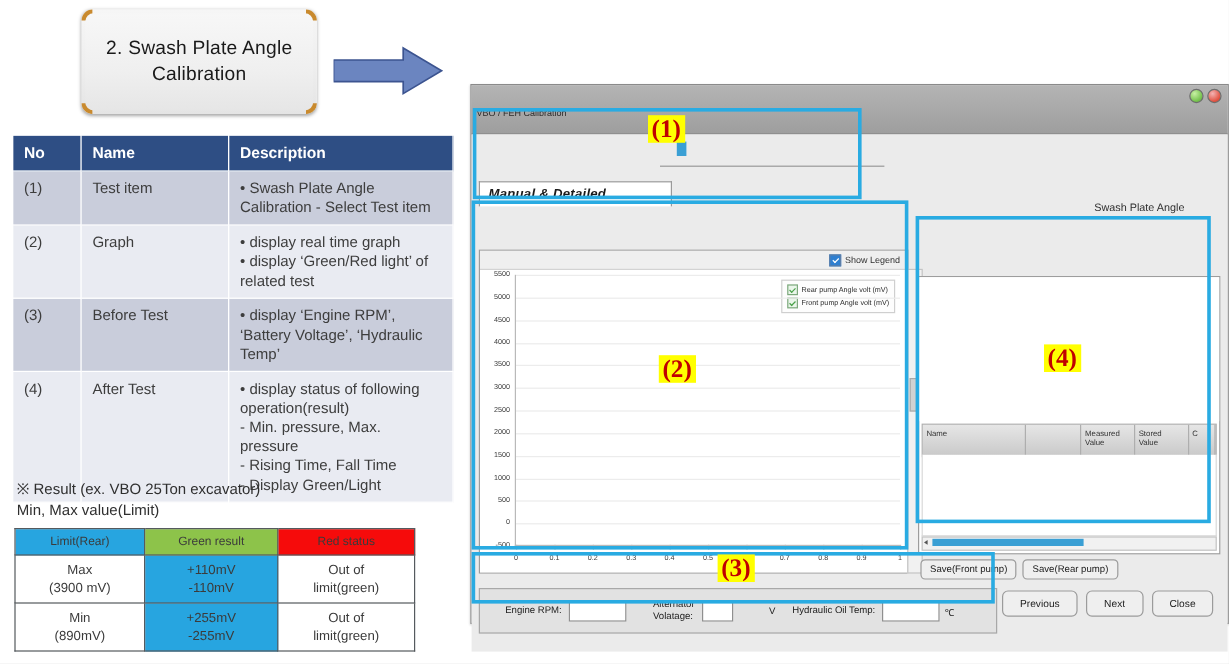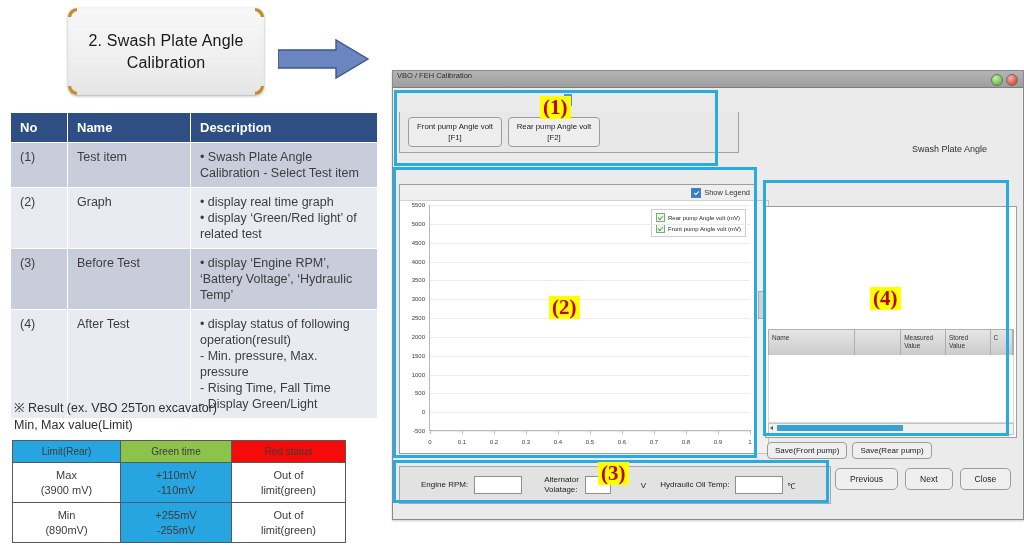--- a/index.html
+++ b/index.html
@@ -70,22 +70,22 @@
   .lw3{width:114px;}
 
   
   #app-window{
     position:absolute;left:392px;top:70px;width:630px;height:448px;
     background:#e8e8e8;border:1px solid #8a8a8a;
     box-shadow:0 1px 2px rgba(0,0,0,.2);
   }
   .titlebar{
     height:16px;background:linear-gradient(180deg,#b4b4b4 0%,#9e9e9e 100%);
-    border-bottom:1px solid #7d7d7d;display:flex;align-items:flex-start;
-    padding:0 4px;position:relative;
+    border-bottom:1px solid #7d7d7d;display:flex;align-items:flex-end;
+    padding:12px 4px;position:relative;
   }
   .titlebar .tb-text{font-size:7.5px;color:#2b2b2b;}
   .tb-btns{position:absolute;right:5px;top:3px;display:flex;gap:3px;}
   .tb-dot{width:10px;height:10px;border-radius:50%;border:1px solid #6e6e6e;}
   .tb-dot.green{background:radial-gradient(circle at 35% 30%,#c7f0a4,#72c04a 70%);}
   .tb-dot.red{background:radial-gradient(circle at 35% 30%,#f3b3b3,#e0503f 70%);}
 
   .win-body{position:relative;width:100%;height:431px;background:#ebebeb;}
 
   
@@ -276,21 +276,21 @@
     </tbody>
   </table>
 
   <div class="result-note" style="white-space:pre-line">※  Result (ex. VBO 25Ton excavator)
 Min, Max value(Limit)</div>
 
   <table class="limit-table">
     <tbody>
       <tr>
         <td class="lt-blue hdr lw1">Limit(Rear)</td>
-        <td class="lt-green hdr lw2">Green time</td>
+        <td class="lt-green hdr lw2">Green result</td>
         <td class="lt-red hdr lw3">Red status</td>
       </tr>
       <tr>
         <td class="lt-white" style="white-space:pre-line">Max
 (3900 mV)</td>
         <td class="lt-cyanval" style="white-space:pre-line">+110mV
 -110mV</td>
         <td class="lt-white" style="white-space:pre-line">Out of
 limit(green)</td>
       </tr>
@@ -319,30 +319,20 @@
   <div class="win-body">
 
     <div class="tab-strip">
       <div class="tab-rest"></div>
       <div class="tab-active">
         <span>Manual &amp; Detailed</span>
       </div>
       <div class="tab-small"></div>
     </div>
 
-    <div class="tab-panel">
-      <div class="pbtn b1">
-        <span>Front pump Angle volt</span>
-        <span>[F1]</span>
-      </div>
-      <div class="pbtn b2">
-        <span>Rear pump Angle volt</span>
-        <span>[F2]</span>
-      </div>
-    </div>
 
     <div class="swash-label">Swash Plate Angle</div>
 
     <div class="graph-panel">
       <div class="graph-top">
         <div class="cbx"></div>
         <span class="cbx-lbl">Show Legend</span>
       </div>
       <div class="plot-area">
         <div class="y-axis-labels" id="yaxis">

